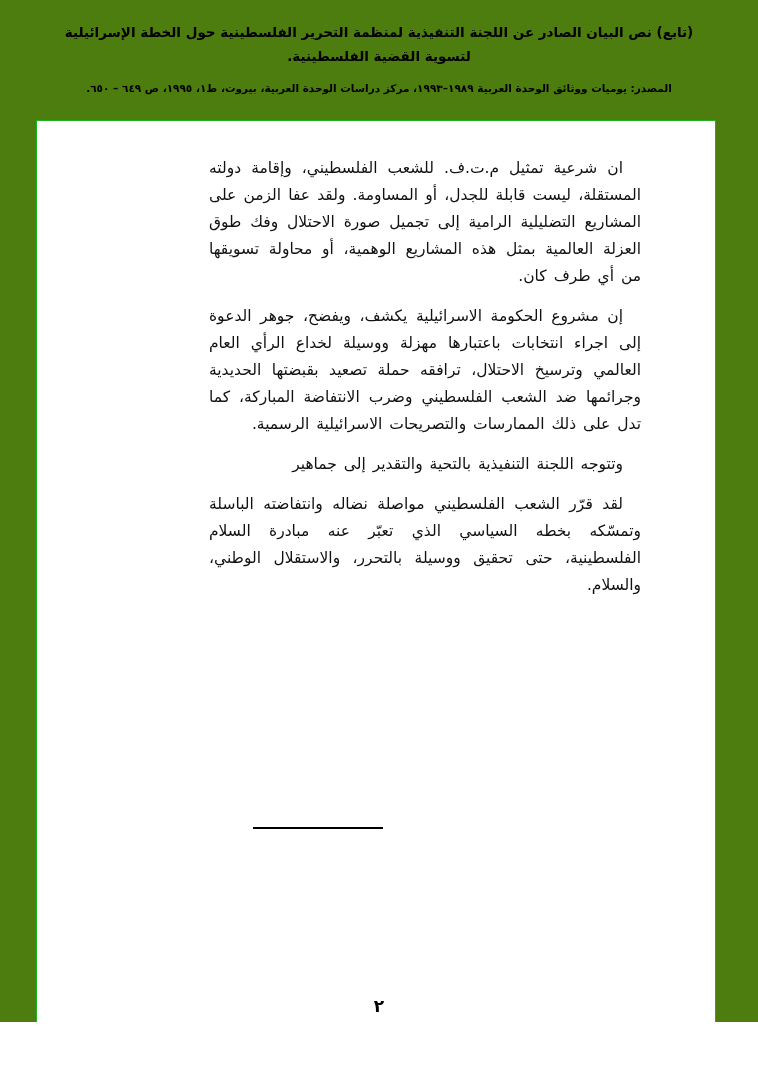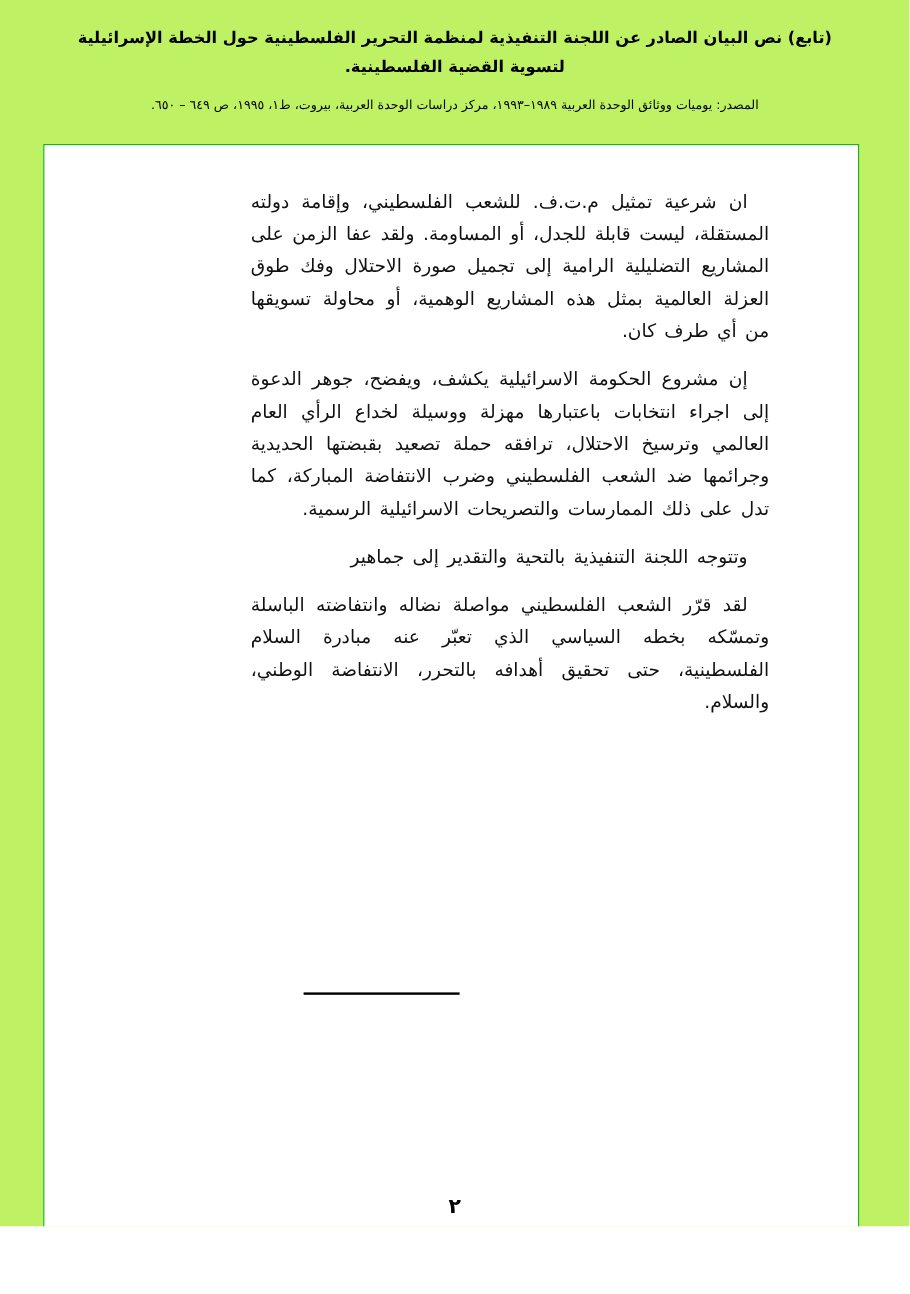--- a/index.html
+++ b/index.html
@@ -4,21 +4,21 @@
 <style>
   html, body {
     margin: 0;
     padding: 0;
     background: #ffffff;
   }
   .page {
     position: relative;
     width: 758px;
     height: 1022px;
-    background: #bef264;
+    background: #4d7c0f;
     font-family: "DejaVu Sans", sans-serif;
     overflow: hidden;
     color: #000;
   }
   .doc-header {
     position: absolute;
     top: 20px;
     left: 48px;
     right: 48px;
     direction: rtl;
@@ -28,21 +28,21 @@
     line-height: 24px;
     color: #000;
   }
   .doc-source {
     position: absolute;
     top: 80px;
     left: 20px;
     right: 20px;
     direction: rtl;
     text-align: center;
-    font-weight: normal;
+    font-weight: bold;
     font-size: 10.5px;
     line-height: 16px;
     color: #000;
   }
   .green-frame {
     position: absolute;
     left: 36px;
     top: 120px;
     width: 678px;
     height: 912px;
@@ -92,21 +92,21 @@
   <div class="doc-header">(تابع) نص البيان الصادر عن اللجنة التنفيذية لمنظمة التحرير الفلسطينية حول الخطة الإسرائيلية لتسوية القضية الفلسطينية.</div>
 
   <div class="doc-source">المصدر: يوميات ووثائق الوحدة العربية ١٩٨٩–١٩٩٣، مركز دراسات الوحدة العربية، بيروت، ط١، ١٩٩٥، ص ٦٤٩ – ٦٥٠.</div>
 
   <div class="green-frame" style="border-color: rgb(29, 179, 29);">
 
     <div class="body-text">
       <p>ان شرعية تمثيل م.ت.ف. للشعب الفلسطيني، وإقامة دولته المستقلة، ليست قابلة للجدل، أو المساومة. ولقد عفا الزمن على المشاريع التضليلية الرامية إلى تجميل صورة الاحتلال وفك طوق العزلة العالمية بمثل هذه المشاريع الوهمية، أو محاولة تسويقها من أي طرف كان.</p>
       <p>إن مشروع الحكومة الاسرائيلية يكشف، ويفضح، جوهر الدعوة إلى اجراء انتخابات باعتبارها مهزلة ووسيلة لخداع الرأي العام العالمي وترسيخ الاحتلال، ترافقه حملة تصعيد بقبضتها الحديدية وجرائمها ضد الشعب الفلسطيني وضرب الانتفاضة المباركة، كما تدل على ذلك الممارسات والتصريحات الاسرائيلية الرسمية.</p>
       <p>وتتوجه اللجنة التنفيذية بالتحية والتقدير إلى جماهير</p>
-      <p>لقد قرّر الشعب الفلسطيني مواصلة نضاله وانتفاضته الباسلة وتمسّكه بخطه السياسي الذي تعبّر عنه مبادرة السلام الفلسطينية، حتى تحقيق أهدافه بالتحرر، الانتفاضة الوطني، والسلام.</p>
+      <p>لقد قرّر الشعب الفلسطيني مواصلة نضاله وانتفاضته الباسلة وتمسّكه بخطه السياسي الذي تعبّر عنه مبادرة السلام الفلسطينية، حتى تحقيق ووسيلة بالتحرر، والاستقلال الوطني، والسلام.</p>
     </div>
 
     <div class="separator-rule"></div>
 
   </div>
 
   <div class="page-number">٢</div>
 
 </div>
 

